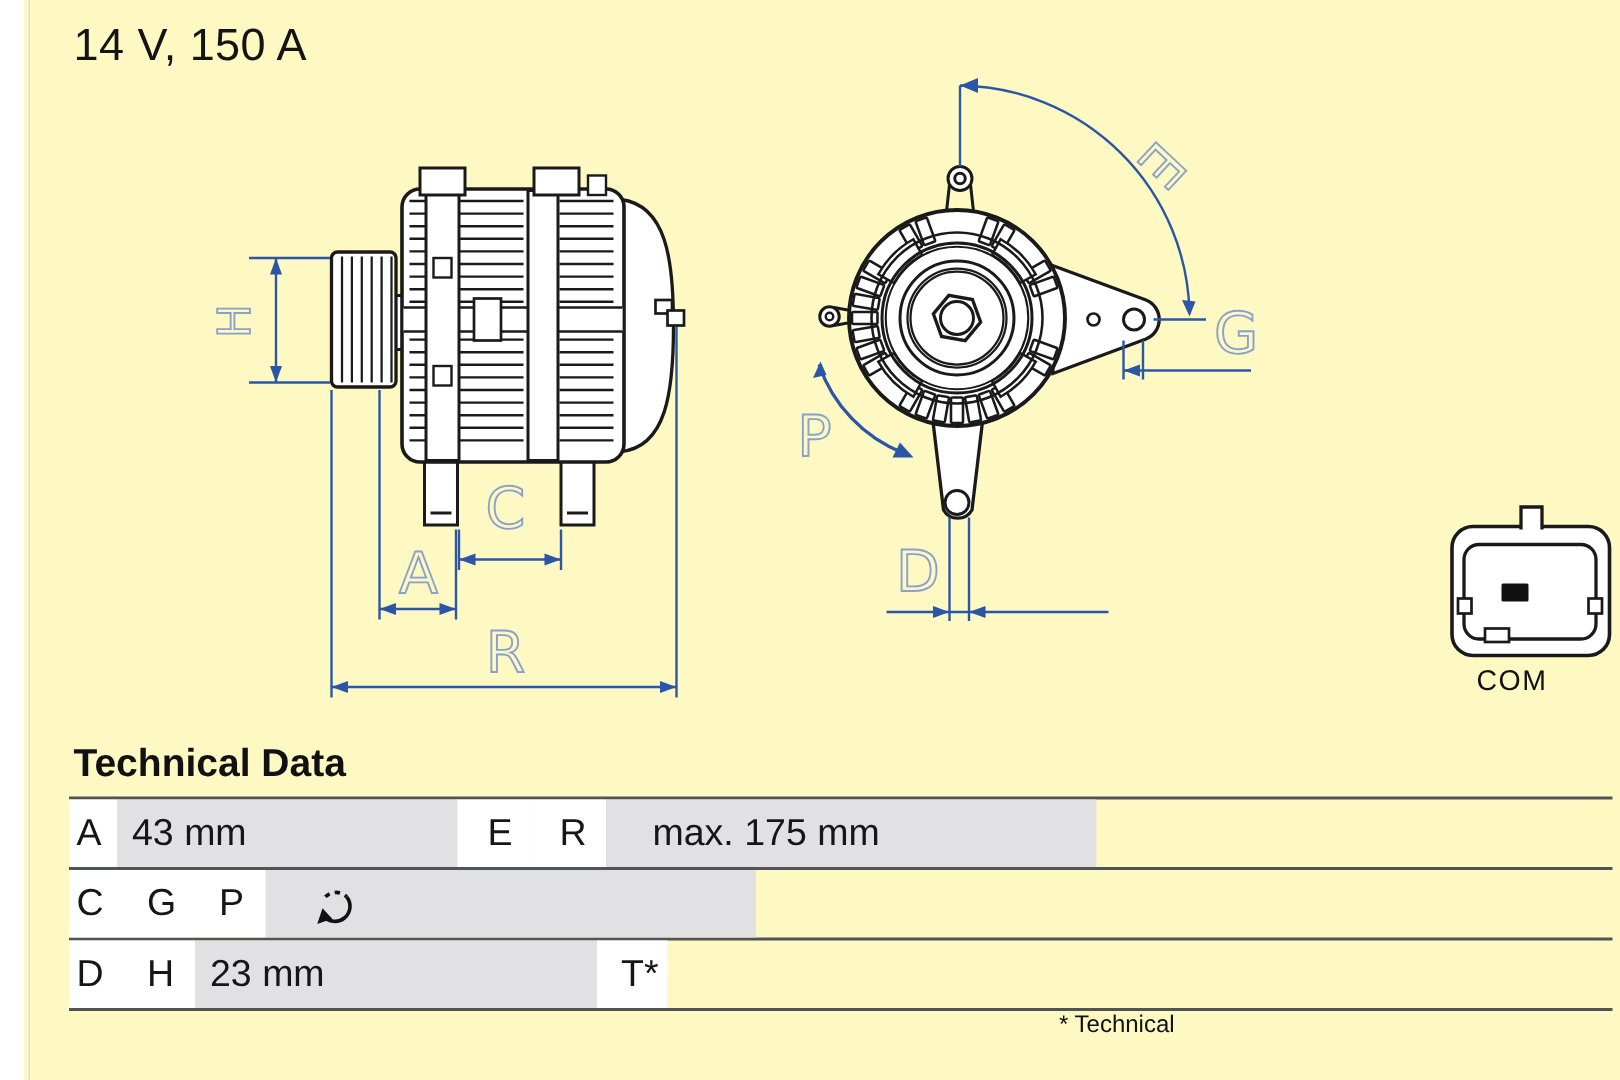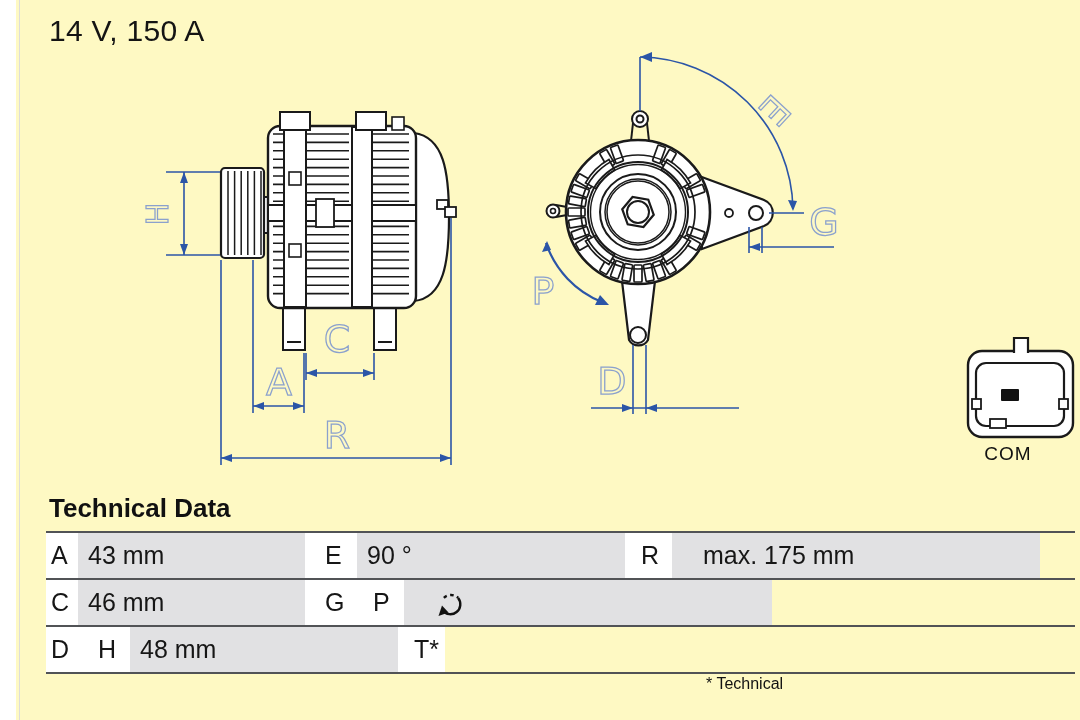--- a/index.html
+++ b/index.html
@@ -20,21 +20,21 @@
   .tech-table{position:absolute;left:30px;top:531px;width:1029px;font-size:25px;}
   .t-row{display:flex;border-top:2px solid #515356;height:45px;line-height:45px;}
   .t-row:last-child{border-bottom:2px solid #515356;}
   .k{background:#fff;white-space:nowrap;}
   .v{background:#e1e1e3;padding-left:10px;white-space:nowrap;display:flex;align-items:center;}
   .k1{width:32px;padding-left:5px;box-sizing:border-box;}
   .v1{width:227px;box-sizing:border-box;}
   .k2{width:52px;padding-left:20px;box-sizing:border-box;}
   .v2{width:268px;box-sizing:border-box;}
   .k3{width:47px;padding-left:16px;box-sizing:border-box;}
-  .v3{width:368px;box-sizing:border-box;padding-left:31px;}
+  .v3{width:327px;box-sizing:border-box;padding-left:31px;}
   .rot-icon{display:inline-block;margin-top:2px;}
   .footnote{position:absolute;left:690px;top:675px;font-size:16px;color:#111;}
 </style>
 </head>
 <body>
 
 <div class="page">
   <div class="page-edge"></div>
 
   <div class="title">14 V, 150 A</div>
@@ -303,39 +303,37 @@
     <text class="com-label" x="992" y="460" text-anchor="middle">COM</text>
   </svg>
 
   <div class="section-heading">Technical Data</div>
 
   <div class="tech-table">
     <div class="t-row">
       <div class="k k1">A</div>
       <div class="v v1">43 mm</div>
       <div class="k k2">E</div>
-      <div class="v v2">90 °</div>
       <div class="k k3">R</div>
       <div class="v v3">max. 175 mm</div>
     </div>
     <div class="t-row">
       <div class="k k1">C</div>
-      <div class="v v1">46 mm</div>
       <div class="k k2">G</div>
       <div class="k k3">P</div>
       <div class="v v3">
         <svg class="rot-icon" width="30" height="32" viewBox="0 0 30 32">
           <path d="M8.9,9.9 A10,10 0 0 1 23.1,9.9" fill="none" stroke="#111" stroke-width="2.4" stroke-dasharray="3.5,3.5"></path>
           <path d="M23.1,9.9 A10,10 0 0 1 7.5,22.5" fill="none" stroke="#111" stroke-width="2.4"></path>
           <polygon points="3.5,28 13.5,24.5 7,17.5" fill="#111"></polygon>
         </svg>
       </div>
     </div>
     <div class="t-row">
       <div class="k k1">D</div>
       <div class="k k2">H</div>
-      <div class="v v2">48 mm</div>
+      <div class="v v2">23 mm</div>
       <div class="k k3">T*</div>
     </div>
   </div>
 
   <div class="footnote">* Technical</div>
 </div>
 
 </body></html>

